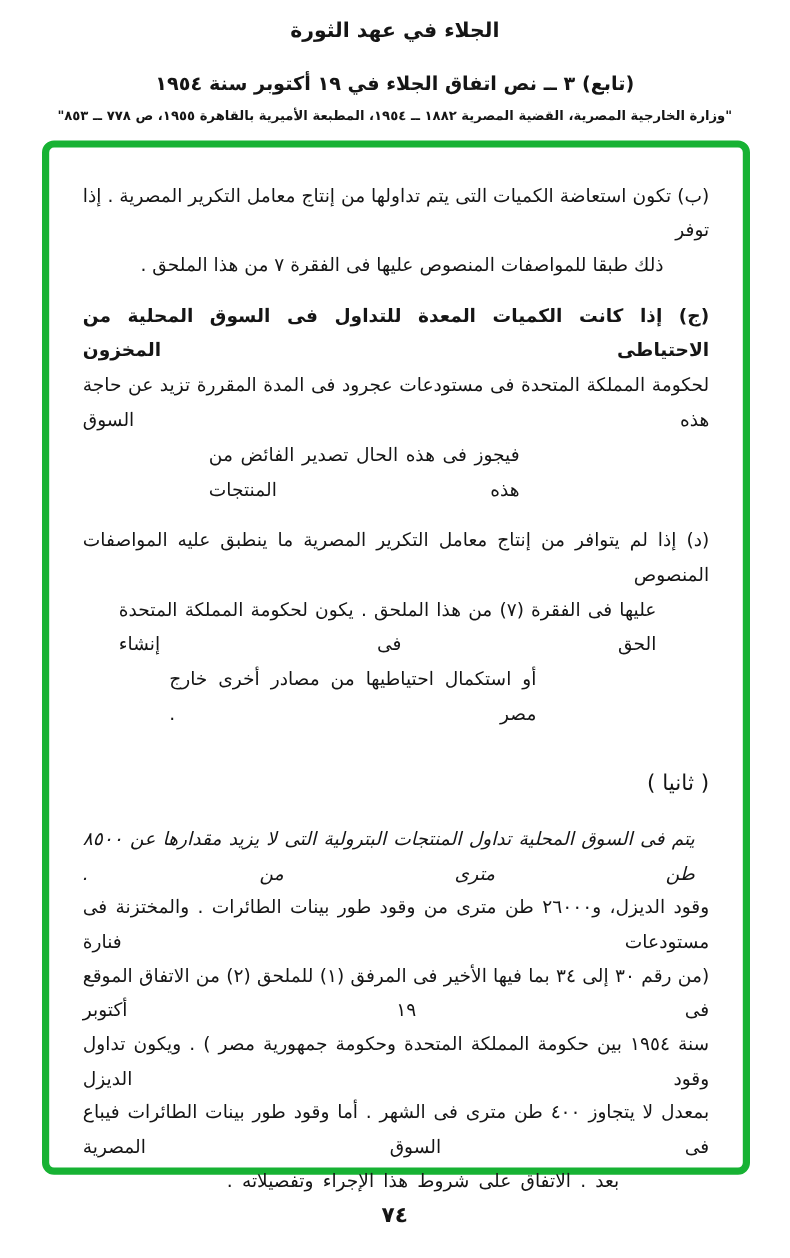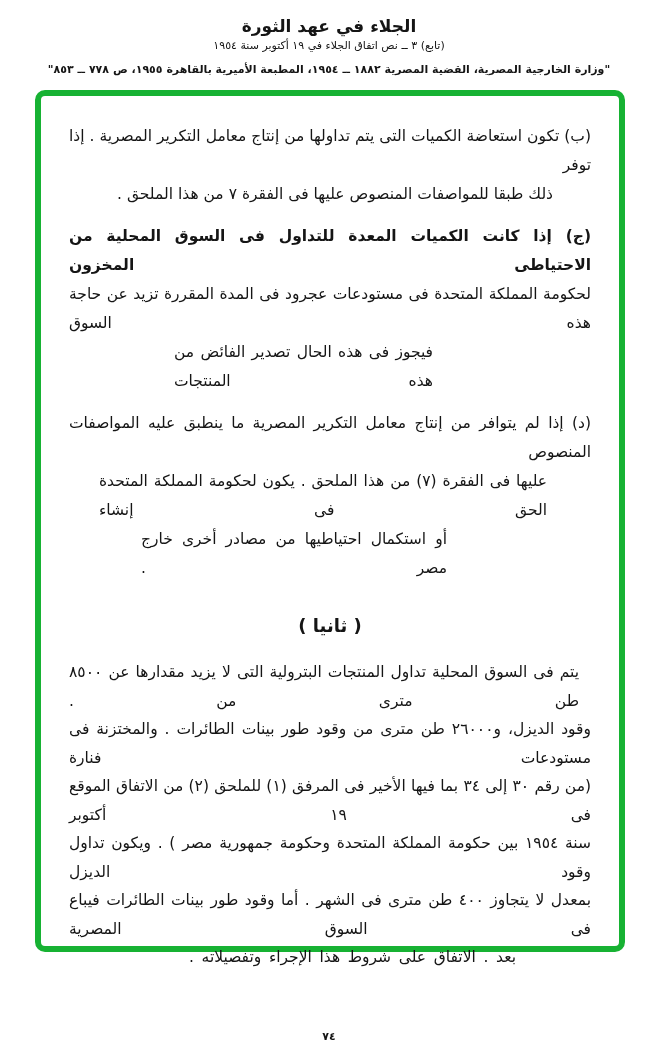--- a/index.html
+++ b/index.html
@@ -8,21 +8,21 @@
     background: #ffffff;
     color: #151515;
     font-family: "DejaVu Sans", sans-serif;
     overflow: hidden;
   }
   .page { width: 658px; height: 812px; position: relative; }
 
   
   .hdr { text-align: center; padding-top: 16px; direction: rtl; }
   .hdr-title    { font-size: 17px; font-weight: bold; letter-spacing: 0.2px; }
-  .hdr-subtitle { font-size: 11px; font-weight: normal; margin-top: 3px; }
+  .hdr-subtitle { font-size: 16px; font-weight: bold; margin-top: 24px; }
   .hdr-source   { font-size: 11px; font-weight: bold; margin-top: 11px; white-space: nowrap; }
 
   
   .green-box {
     direction: rtl;
     box-sizing: border-box;
     margin: 14px 33px 0 35px;
     height: 862px;
     border: 6px solid #17b233;
     border-radius: 10px;
@@ -37,41 +37,40 @@
     line-height: 29px;
   }
   .l-just { text-align: justify; text-align-last: justify; }
   .bold   { font-weight: bold; }
 
   
   .b2 { margin-right: 38px;  margin-left: 48px; }
   .j3 { margin-right: 158px; margin-left: 105px; }
   .d2 { margin-right: 44px;  margin-left: 30px; }
   .d3 { margin-right: 144px; margin-left: 72px; }
-  .m1 { padding-right: 12px; }
+  .m1 { padding-right: 12px; font-style: italic; }
   .m7 { margin-right: 75px;  margin-left: 120px; }
 
   .section-heading {
-    text-align: center;
-    font-weight: bold;
+    text-align: right;
+    font-weight: normal;
     font-size: 18px;
     margin: 32px 0 22px 0;
   }
   .main-para .line { line-height: 28.5px; }
 
   
   .ftr {
     position: absolute;
     left: 0; right: 0;
     top: 1002px;
     text-align: center;
-    font-size: 11px;
+    font-size: 18px;
     font-weight: bold;
     direction: rtl;
-    margin-top: 28px;
   }
 </style>
 </head>
 <body>
 
 <div class="page">
 
   <header class="hdr">
     <div class="hdr-title">الجلاء في عهد الثورة</div>
     <div class="hdr-subtitle">(تابع) ٣ ــ نص اتفاق الجلاء في ١٩ أكتوبر سنة ١٩٥٤</div>

